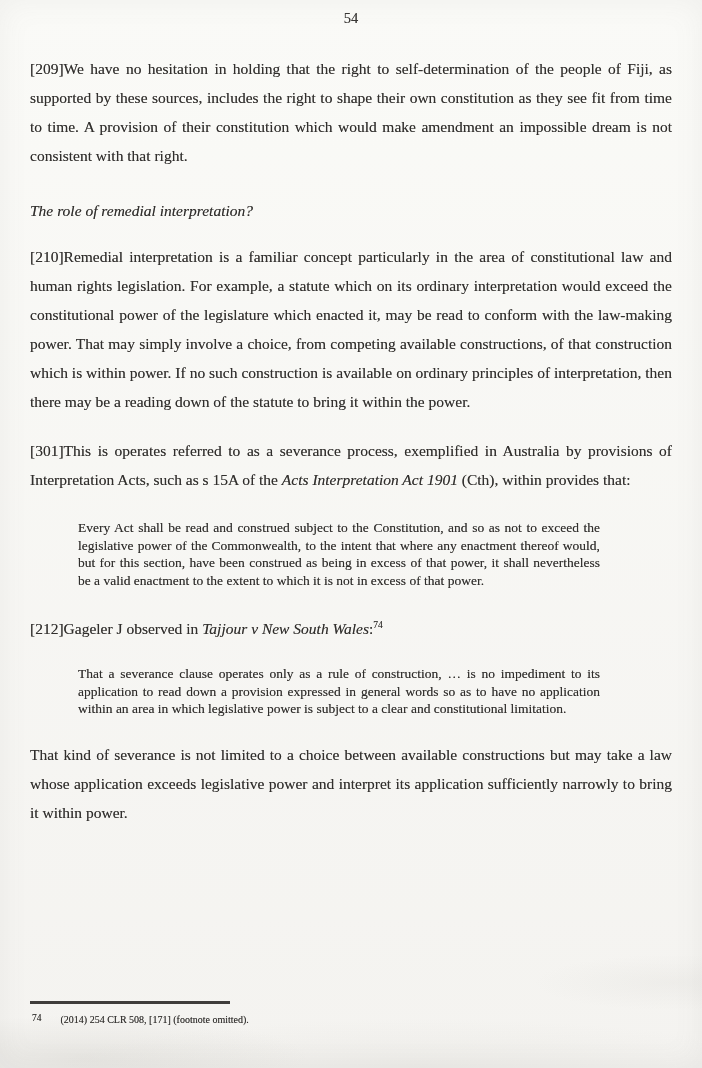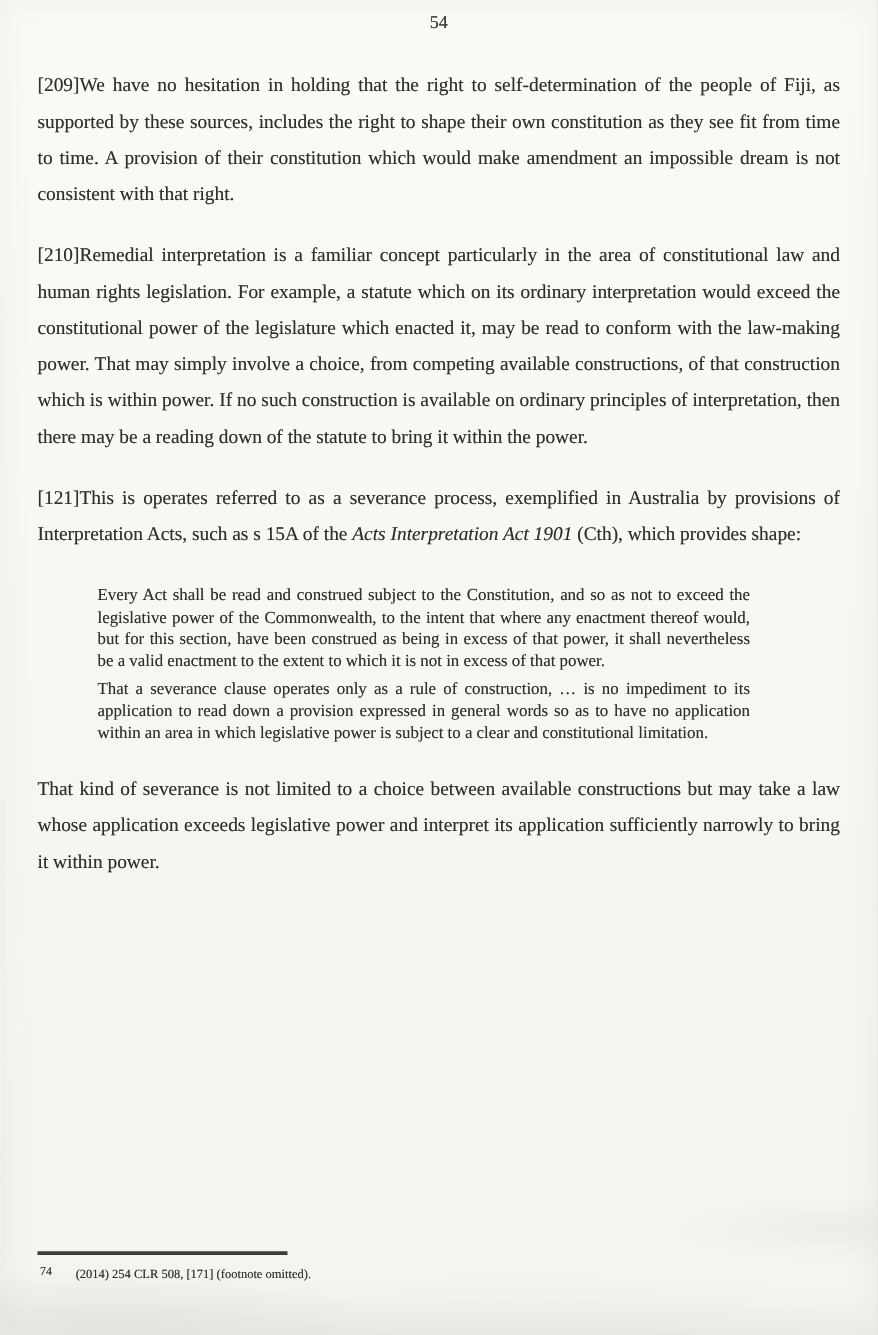--- a/index.html
+++ b/index.html
@@ -47,21 +47,21 @@
     font-style: italic;
     font-weight: normal;
   }
   .italic { font-style: italic; }
   .quote {
     margin: 25px 72px 0 48px;
     font-size: 13.5px;
     line-height: 17.5px;
     text-align: justify;
   }
-  .quote-2 { margin-top: 5px; }
+  .quote-2 { margin-top: 22px; }
   .para-212 { margin-top: 25px; }
   .closing { margin-top: 22px; }
   .fn-ref {
     font-size: 9.5px;
     line-height: 0;
     vertical-align: 6px;
   }
   .footnote-area {
     position: absolute;
     left: 30px;
@@ -90,27 +90,29 @@
 </style>
 </head>
 <body>
 
 <div class="page">
 
   <div class="page-number">54</div>
 
   <p class="body-para para-209"><span class="para-num">[209]</span><span>We have no hesitation in holding that the right to self-determination of the people of Fiji, as supported by these sources, includes the right to shape their own constitution as they see fit from time to time.  A provision of their constitution which would make amendment an impossible dream is not consistent with that right.</span></p>
 
+  <h2 class="section-heading">The role of remedial interpretation?</h2>
 
   <p class="body-para"><span class="para-num">[210]</span><span>Remedial interpretation is a familiar concept particularly in the area of constitutional law and human rights legislation.  For example, a statute which on its ordinary interpretation would exceed the constitutional power of the legislature which enacted it, may be read to conform with the law-making power.  That may simply involve a choice, from competing available constructions, of that construction which is within power.  If no such construction is available on ordinary principles of interpretation, then there may be a reading down of the statute to bring it within the power.</span></p>
 
-  <p class="body-para"><span class="para-num">[121]</span><span>This is operates referred to as a severance process, exemplified in Australia by provisions of Interpretation Acts, such as s 15A of the </span><span class="italic">Acts Interpretation Act 1901</span><span> (Cth), which provides shape:</span></p>
+  <p class="body-para"><span class="para-num">[301]</span><span>This is operates referred to as a severance process, exemplified in Australia by provisions of Interpretation Acts, such as s 15A of the </span><span class="italic">Acts Interpretation Act 1901</span><span> (Cth), within provides that:</span></p>
 
   <blockquote class="quote">Every Act shall be read and construed subject to the Constitution, and so as not to exceed the legislative power of the Commonwealth, to the intent that where any enactment thereof would, but for this section, have been construed as being in excess of that power, it shall nevertheless be a valid enactment to the extent to which it is not in excess of that power.</blockquote>
 
+  <p class="body-para para-212"><span class="para-num">[212]</span><span>Gageler J observed in </span><span class="italic">Tajjour v New South Wales</span><span>:</span><sup class="fn-ref">74</sup></p>
 
   <blockquote class="quote quote-2">That a severance clause operates only as a rule of construction, … is no impediment to its application to read down a provision expressed in general words so as to have no application within an area in which legislative power is subject to a clear and constitutional limitation.</blockquote>
 
   <p class="body-para closing">That kind of severance is not limited to a choice between available constructions but may take a law whose application exceeds legislative power and interpret its application sufficiently narrowly to bring it within power.</p>
 
   <div class="footnote-area">
     <div class="footnote-rule"></div>
     <div class="footnote-row">
       <span class="footnote-marker">74</span>
       <span class="footnote-text">(2014) 254 CLR 508, [171] (footnote omitted).</span>

